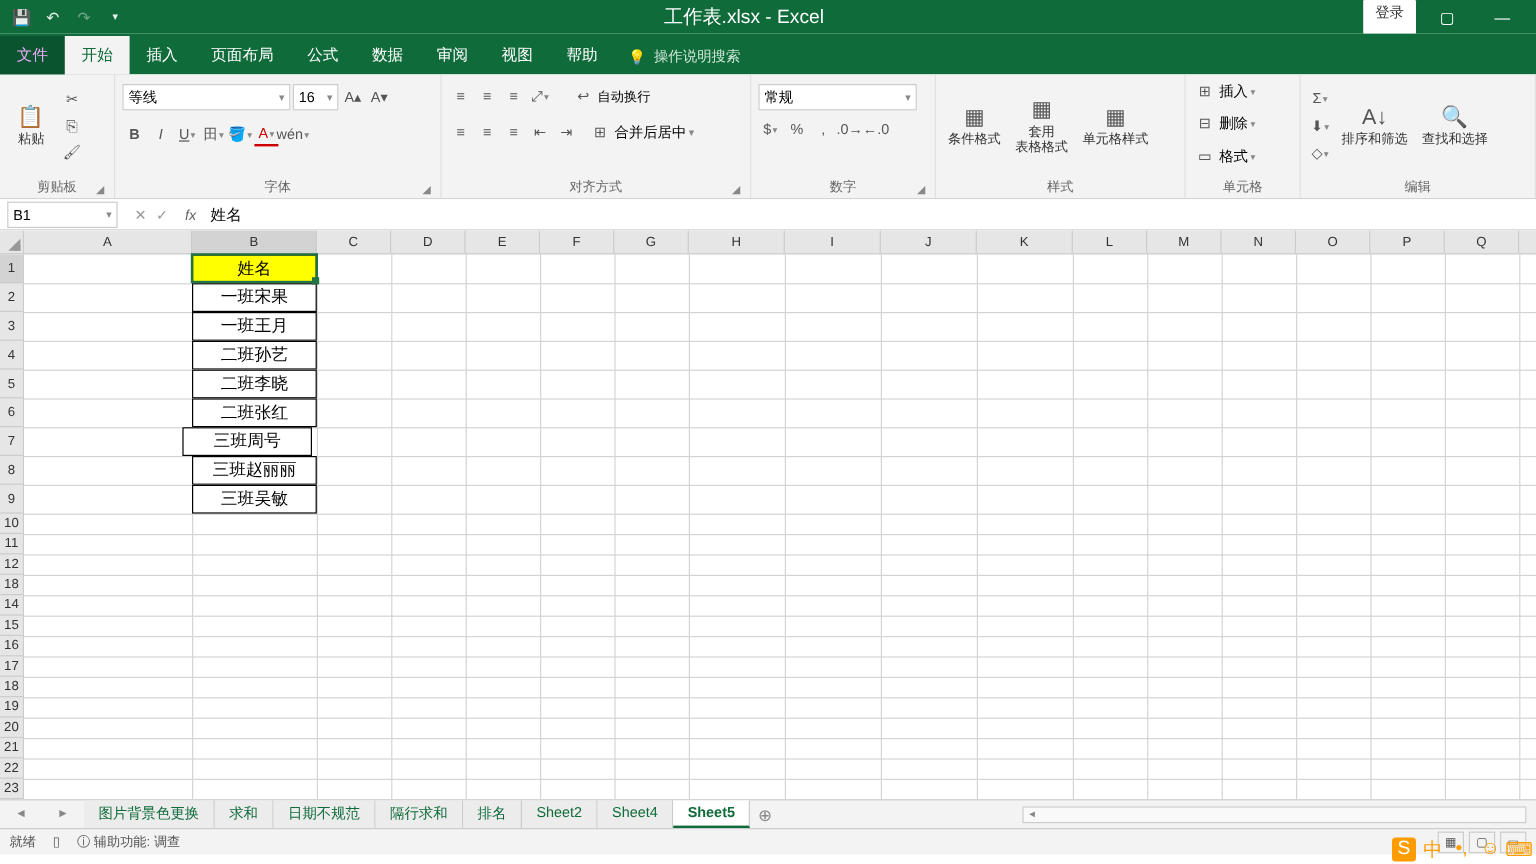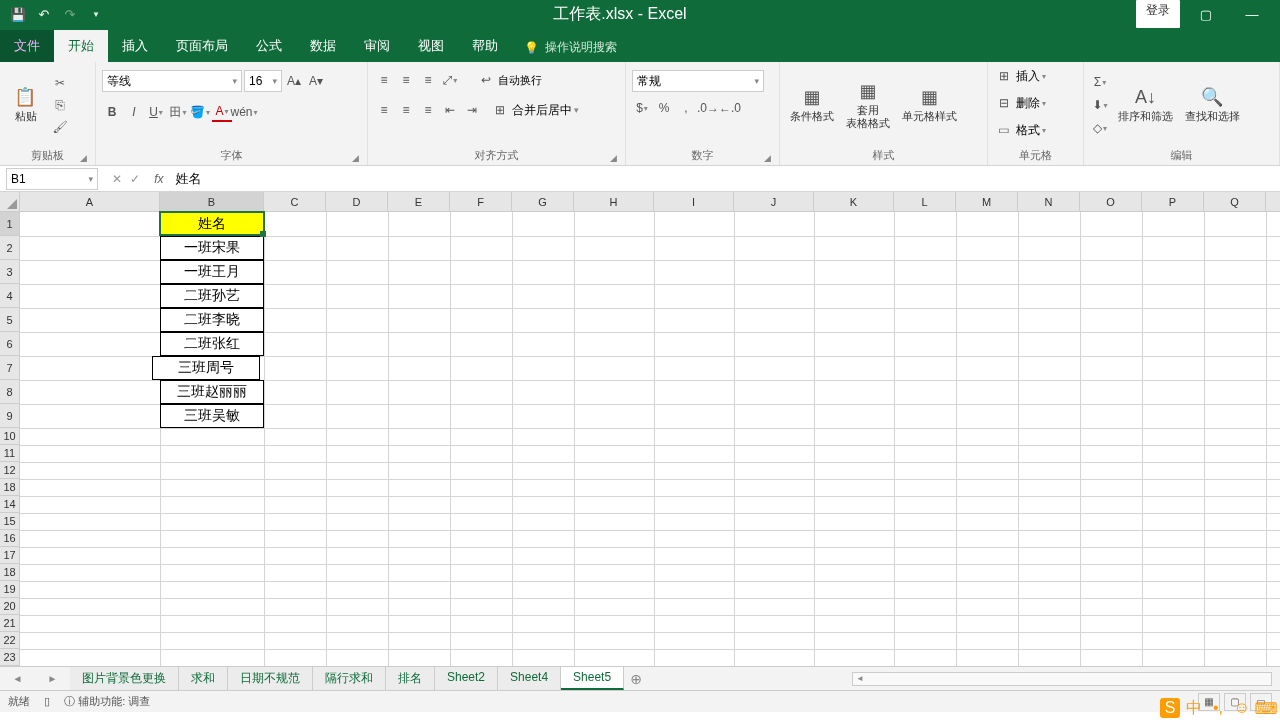--- a/index.html
+++ b/index.html
@@ -50,21 +50,21 @@
 .cells{position:absolute;left:20px;top:20px;right:0;bottom:0}
 .gridline-v{position:absolute;top:0;bottom:0;width:1px;background:#d4d4d4}
 .gridline-h{position:absolute;left:0;right:0;height:1px;background:#d4d4d4}
 .cell{position:absolute;display:flex;align-items:center;justify-content:center;font-size:14px;border:1px solid #000;background:#fff}
 .cell.hdr{background:#ffff00}
 .active-cell{position:absolute;border:2px solid #217346;pointer-events:none}
 .active-cell::after{content:"";position:absolute;right:-3px;bottom:-3px;width:6px;height:6px;background:#217346}
 .tabstrip{height:24px;border-top:1px solid #ccc;background:#f3f3f3;display:flex;align-items:center}
 .ts-nav{width:70px;display:flex;justify-content:space-around;color:#888;font-size:10px}
 .ts-tab{padding:3px 12px;border-right:1px solid #ccc;font-size:12px;color:#0f6b3a;background:#ececec;cursor:pointer}
-.ts-tab.active{background:#fff;border-bottom:2px solid #0f6b3a;font-weight:normal}
+.ts-tab.active{background:#fff;border-bottom:2px solid #0f6b3a;font-weight:bold}
 .ts-add{width:24px;text-align:center;color:#888;font-size:14px}
 .ts-scroll{flex:1;display:flex;justify-content:flex-end;padding-right:8px}
 .ts-sb{width:420px;height:14px;border:1px solid #ccc;background:#f9f9f9;display:flex;align-items:center}
 .ts-sb::before{content:"◄";font-size:8px;padding:0 3px;color:#888}
 .statusbar{height:22px;background:#f3f3f3;border-top:1px solid #ccc;display:flex;align-items:center;justify-content:space-between;padding:4px 8px;font-size:11px;color:#555}
 .sb-left{display:flex;gap:14px;align-items:center}
 .sb-right{display:flex;gap:4px;align-items:center}
 .view-btn{width:22px;height:18px;border:1px solid #ccc;display:flex;align-items:center;justify-content:center;font-size:10px}
 .tray{position:absolute;right:4px;bottom:2px;display:flex;gap:4px;font-size:16px}
 .tray span{width:20px;height:20px;display:flex;align-items:center;justify-content:center;border-radius:3px}

